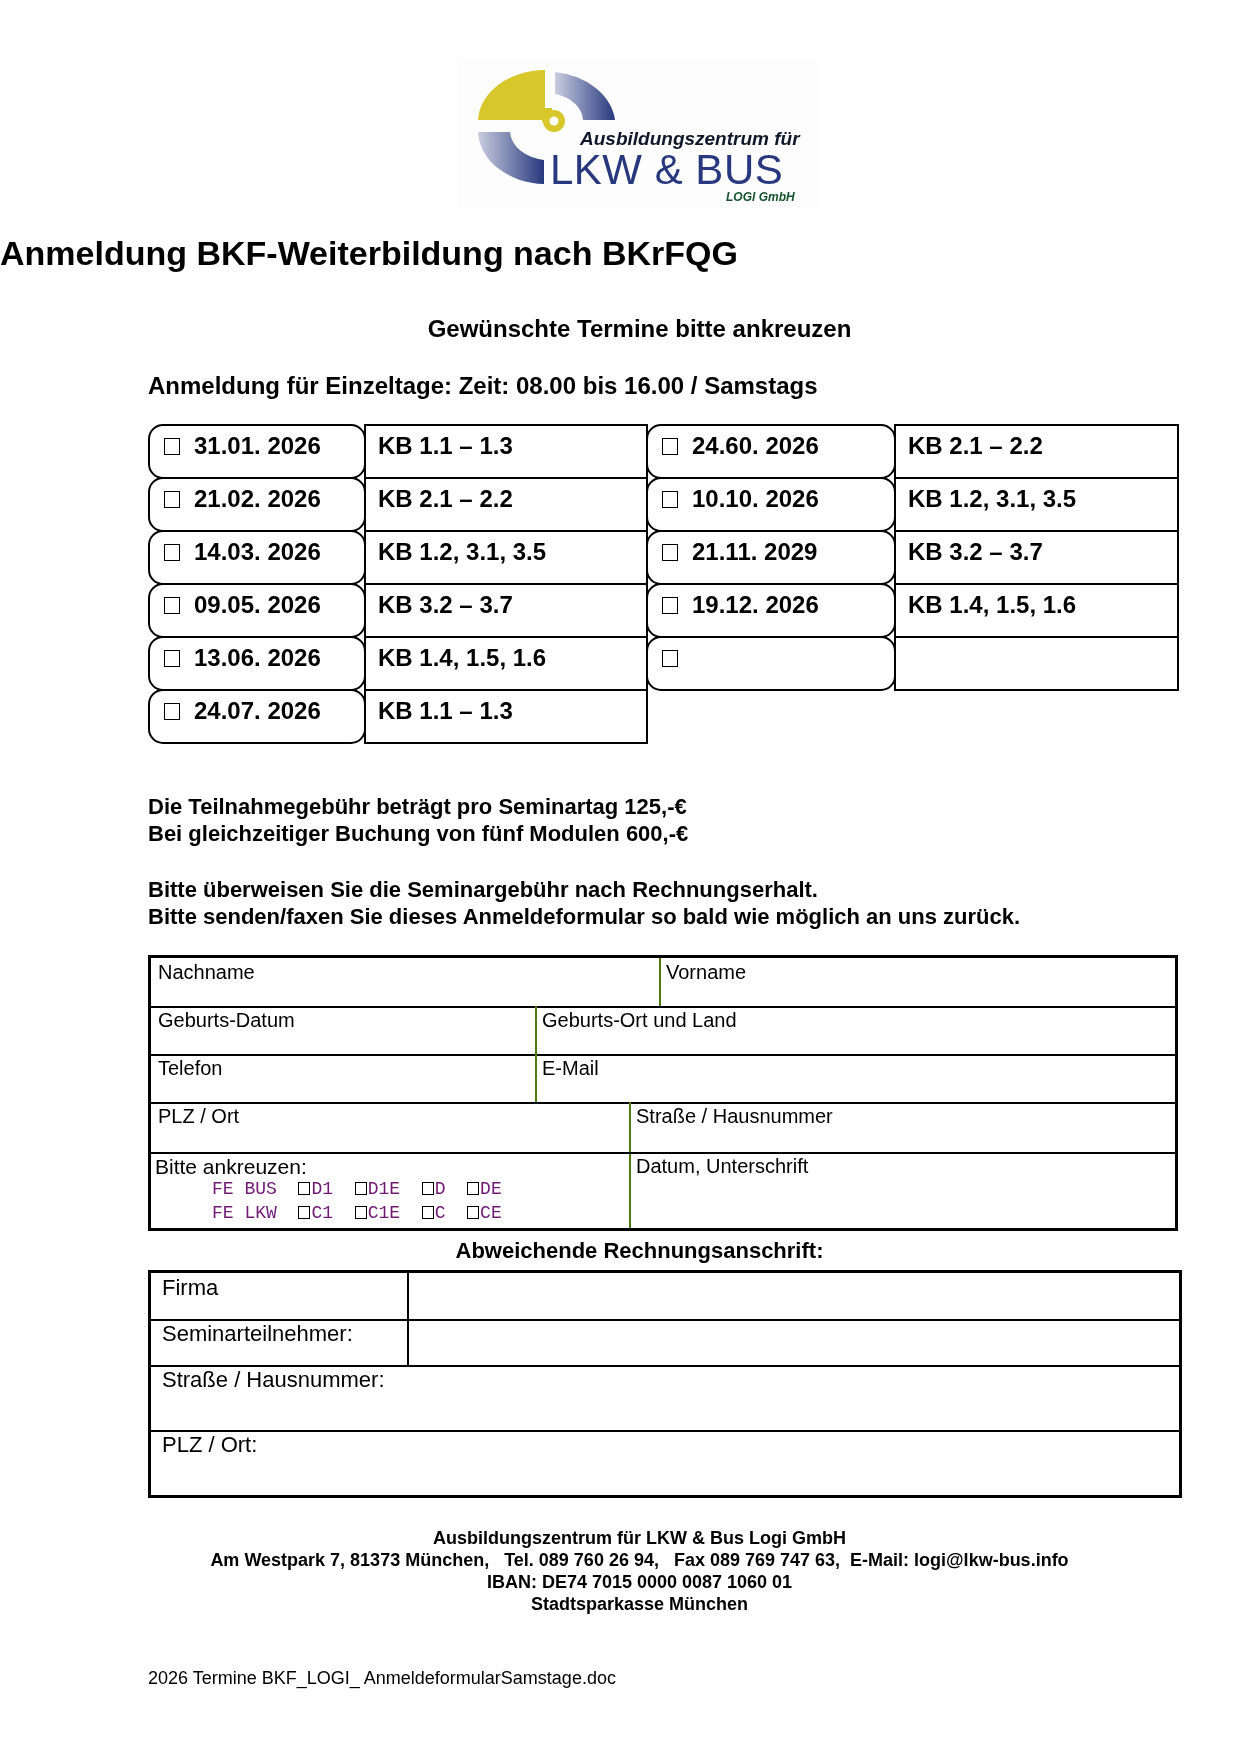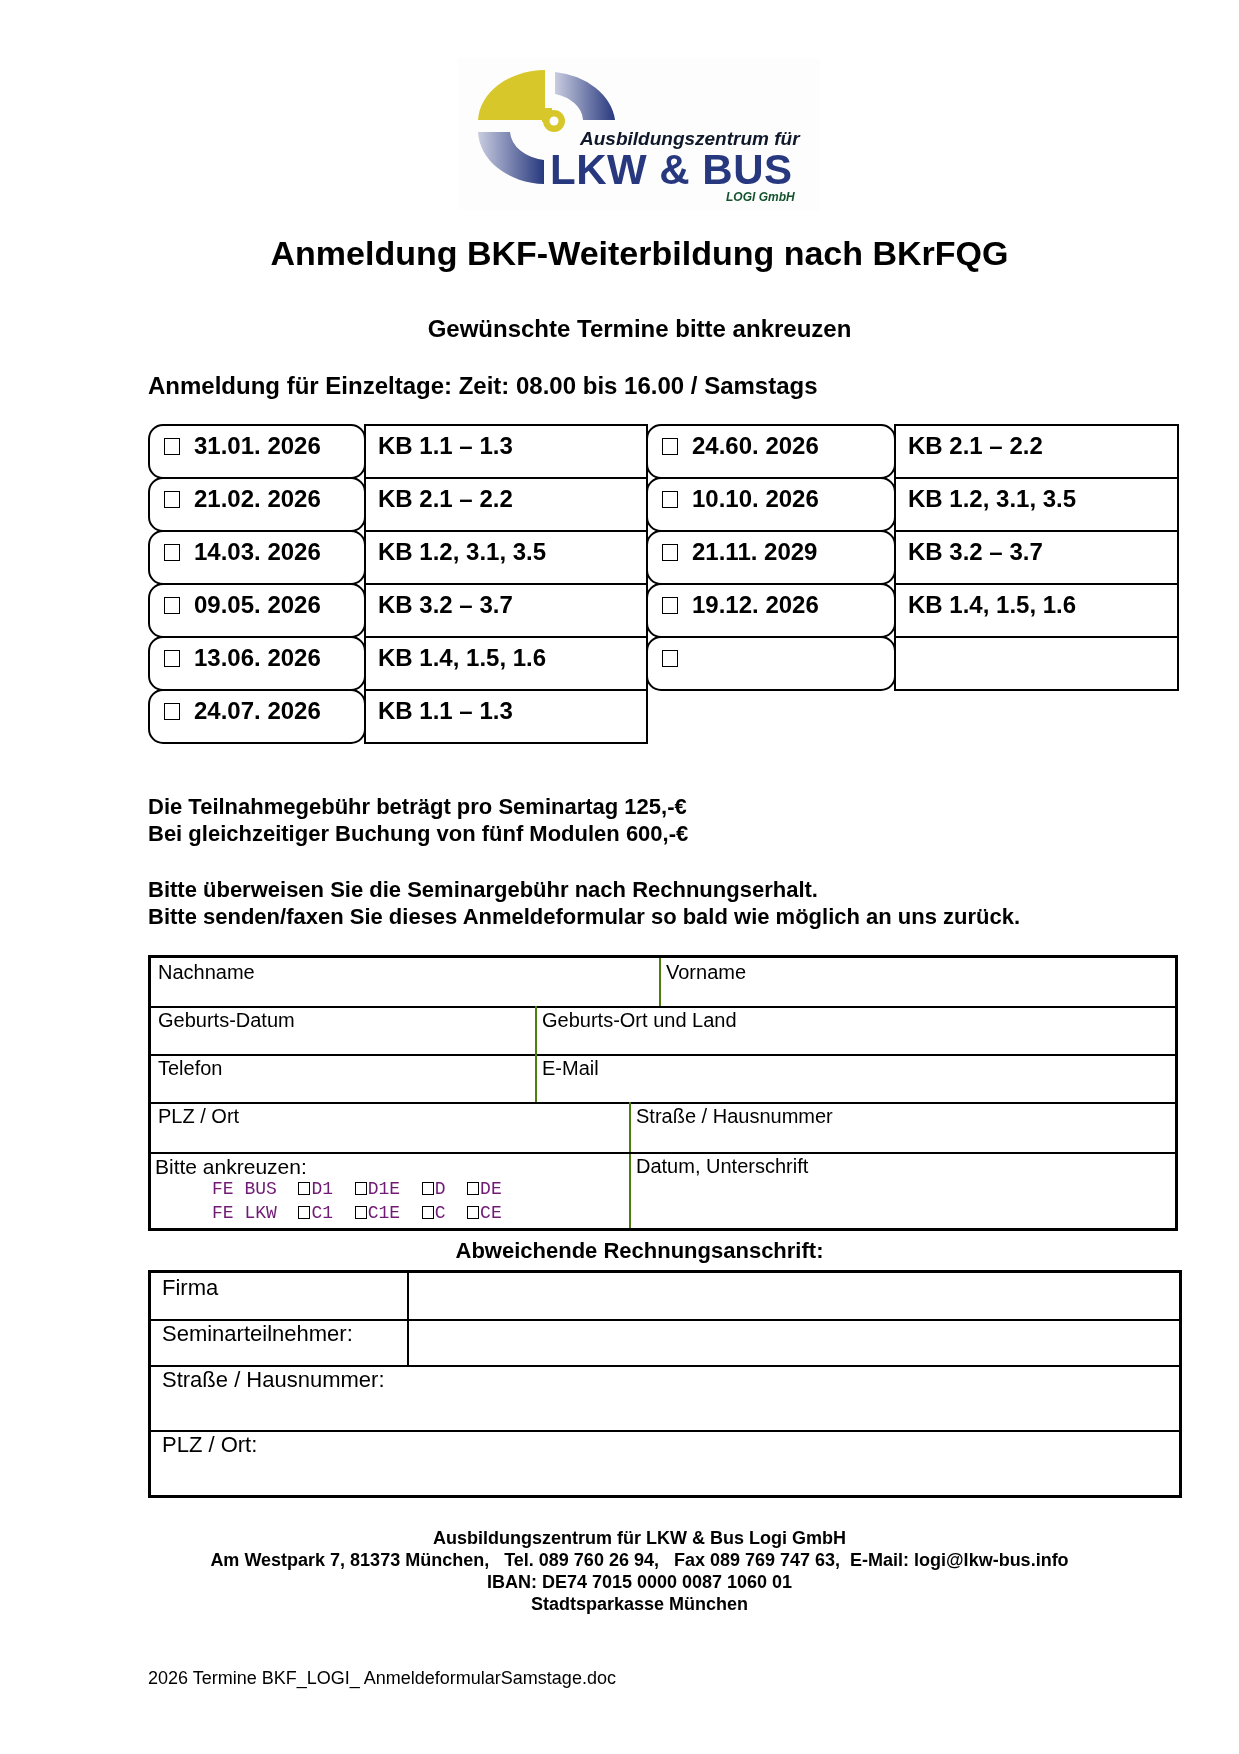--- a/index.html
+++ b/index.html
@@ -2,24 +2,24 @@
 <html><head>
 <meta charset="utf-8">
 <style>
   * { box-sizing: border-box; margin: 0; padding: 0; }
   html, body { width: 1239px; height: 1754px; background: #ffffff; overflow: hidden; }
   body { position: relative; font-family: "Liberation Sans", sans-serif; color: #000; }
 
   .logo { position: absolute; left: 458px; top: 58px; width: 362px; height: 152px; background: #fdfdfd; }
   .logo svg { display: block; }
   .logo .l-sub { position: absolute; left: 122px; top: 70px; font-size: 19px; font-weight: bold; font-style: italic; color: #0f172a; white-space: nowrap; }
-  .logo .l-main { position: absolute; left: 92px; top: 88px; font-size: 42px; font-weight: bold; color: #27387e; white-space: nowrap; letter-spacing: 0.5px; }
+  .logo .l-main { position: absolute; left: 92px; top: 88px; font-size: 42px; font-weight: normal; color: #27387e; white-space: nowrap; letter-spacing: 0.5px; }
   .logo .l-gmbh { position: absolute; left: 268px; top: 132px; font-size: 12px; font-weight: bold; font-style: italic; color: #14532d; white-space: nowrap; }
 
-  .title { position: absolute; left: 0; width: 1239px; top: 234px; text-align: center; font-size: 34px; font-weight: bold; padding-left: 40px; }
+  .title { position: absolute; left: 0; width: 1239px; top: 234px; font-size: 34px; font-weight: bold; }
   .subtitle { position: absolute; left: 0; width: 1279px; top: 315px; text-align: center; font-size: 24px; font-weight: bold; }
   .einzel { position: absolute; left: 148px; top: 372px; font-size: 24px; font-weight: bold; white-space: nowrap; }
 
   .sched { position: absolute; left: 148px; top: 424px; width: 1031px; height: 322px; }
   .sched .cell { position: absolute; border: 2px solid #000; height: 55px; font-size: 24px; font-weight: bold; white-space: nowrap; padding-top: 6px; }
   .sched .date { padding-left: 14px; border-radius: 15px; }
   .sched .cb { display: inline-block; width: 16px; height: 17px; border: 1.6px solid #000; vertical-align: top; margin-top: 6px; margin-right: 14px; }
   .sched .kb { padding-left: 12px; }
 
   .para { position: absolute; left: 148px; font-size: 22px; font-weight: bold; white-space: nowrap; line-height: 27px; }

